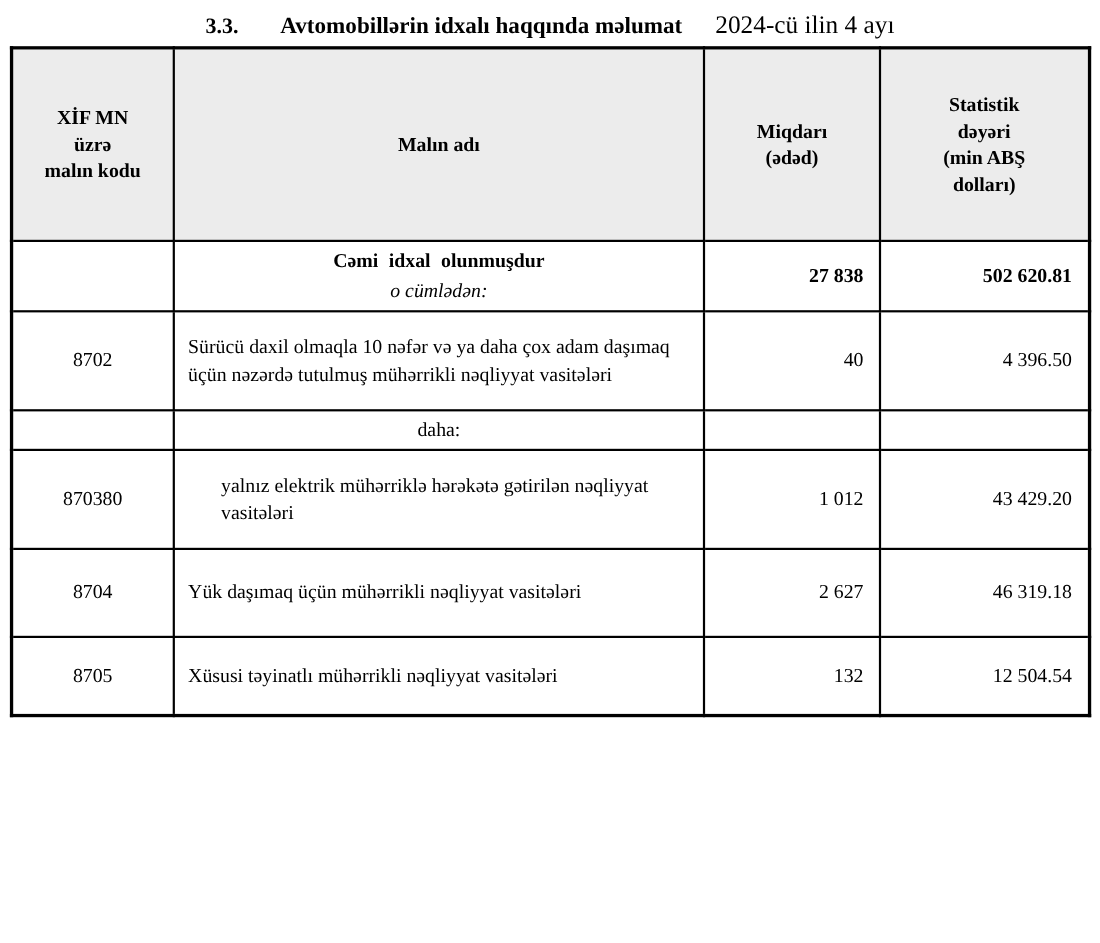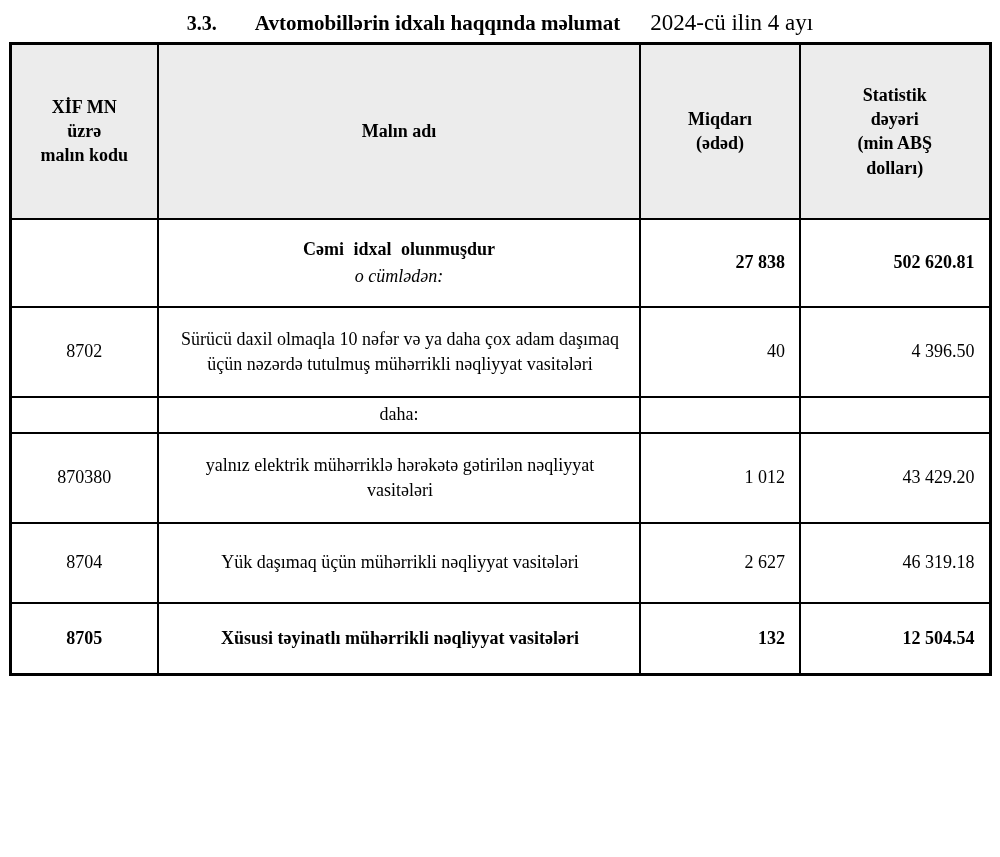--- a/index.html
+++ b/index.html
@@ -55,38 +55,38 @@
   tr.hrow { height: 175px; }
   th {
     background: #ececec;
     font-weight: bold;
     text-align: center;
     white-space: pre-line;
     line-height: 1.35;
     padding: 4px 6px;
   }
 
-  tr.r1 { height: 88px; }
+  tr.r1 { height: 64px; }
   tr.r2 { height: 90px; }
   tr.r3 { height: 87px; }
   tr.r4 { height: 36px; }
   tr.r5 { height: 110px; }
   tr.r6 { height: 90px; }
   tr.r7 { height: 80px; }
-  tr.r8 { height: 72px; font-weight: bold; }
+  tr.r8 { height: 72px; }
 
   td.code {
     text-align: center;
     white-space: pre-line;
     line-height: 1.25;
     padding: 2px 4px;
     border-radius: 16px;
   }
   td.name {
-    text-align: center;
+    text-align: left;
     padding: 4px 10px 4px 12px;
     line-height: 1.35;
   }
   td.name.indent { padding-left: 42px; padding-right: 40px; }
   td.name.center { text-align: center; padding-left: 6px; padding-right: 6px; }
   td.num {
     text-align: right;
     padding: 2px 14px 2px 4px;
   }
   .bold { font-weight: bold; }

